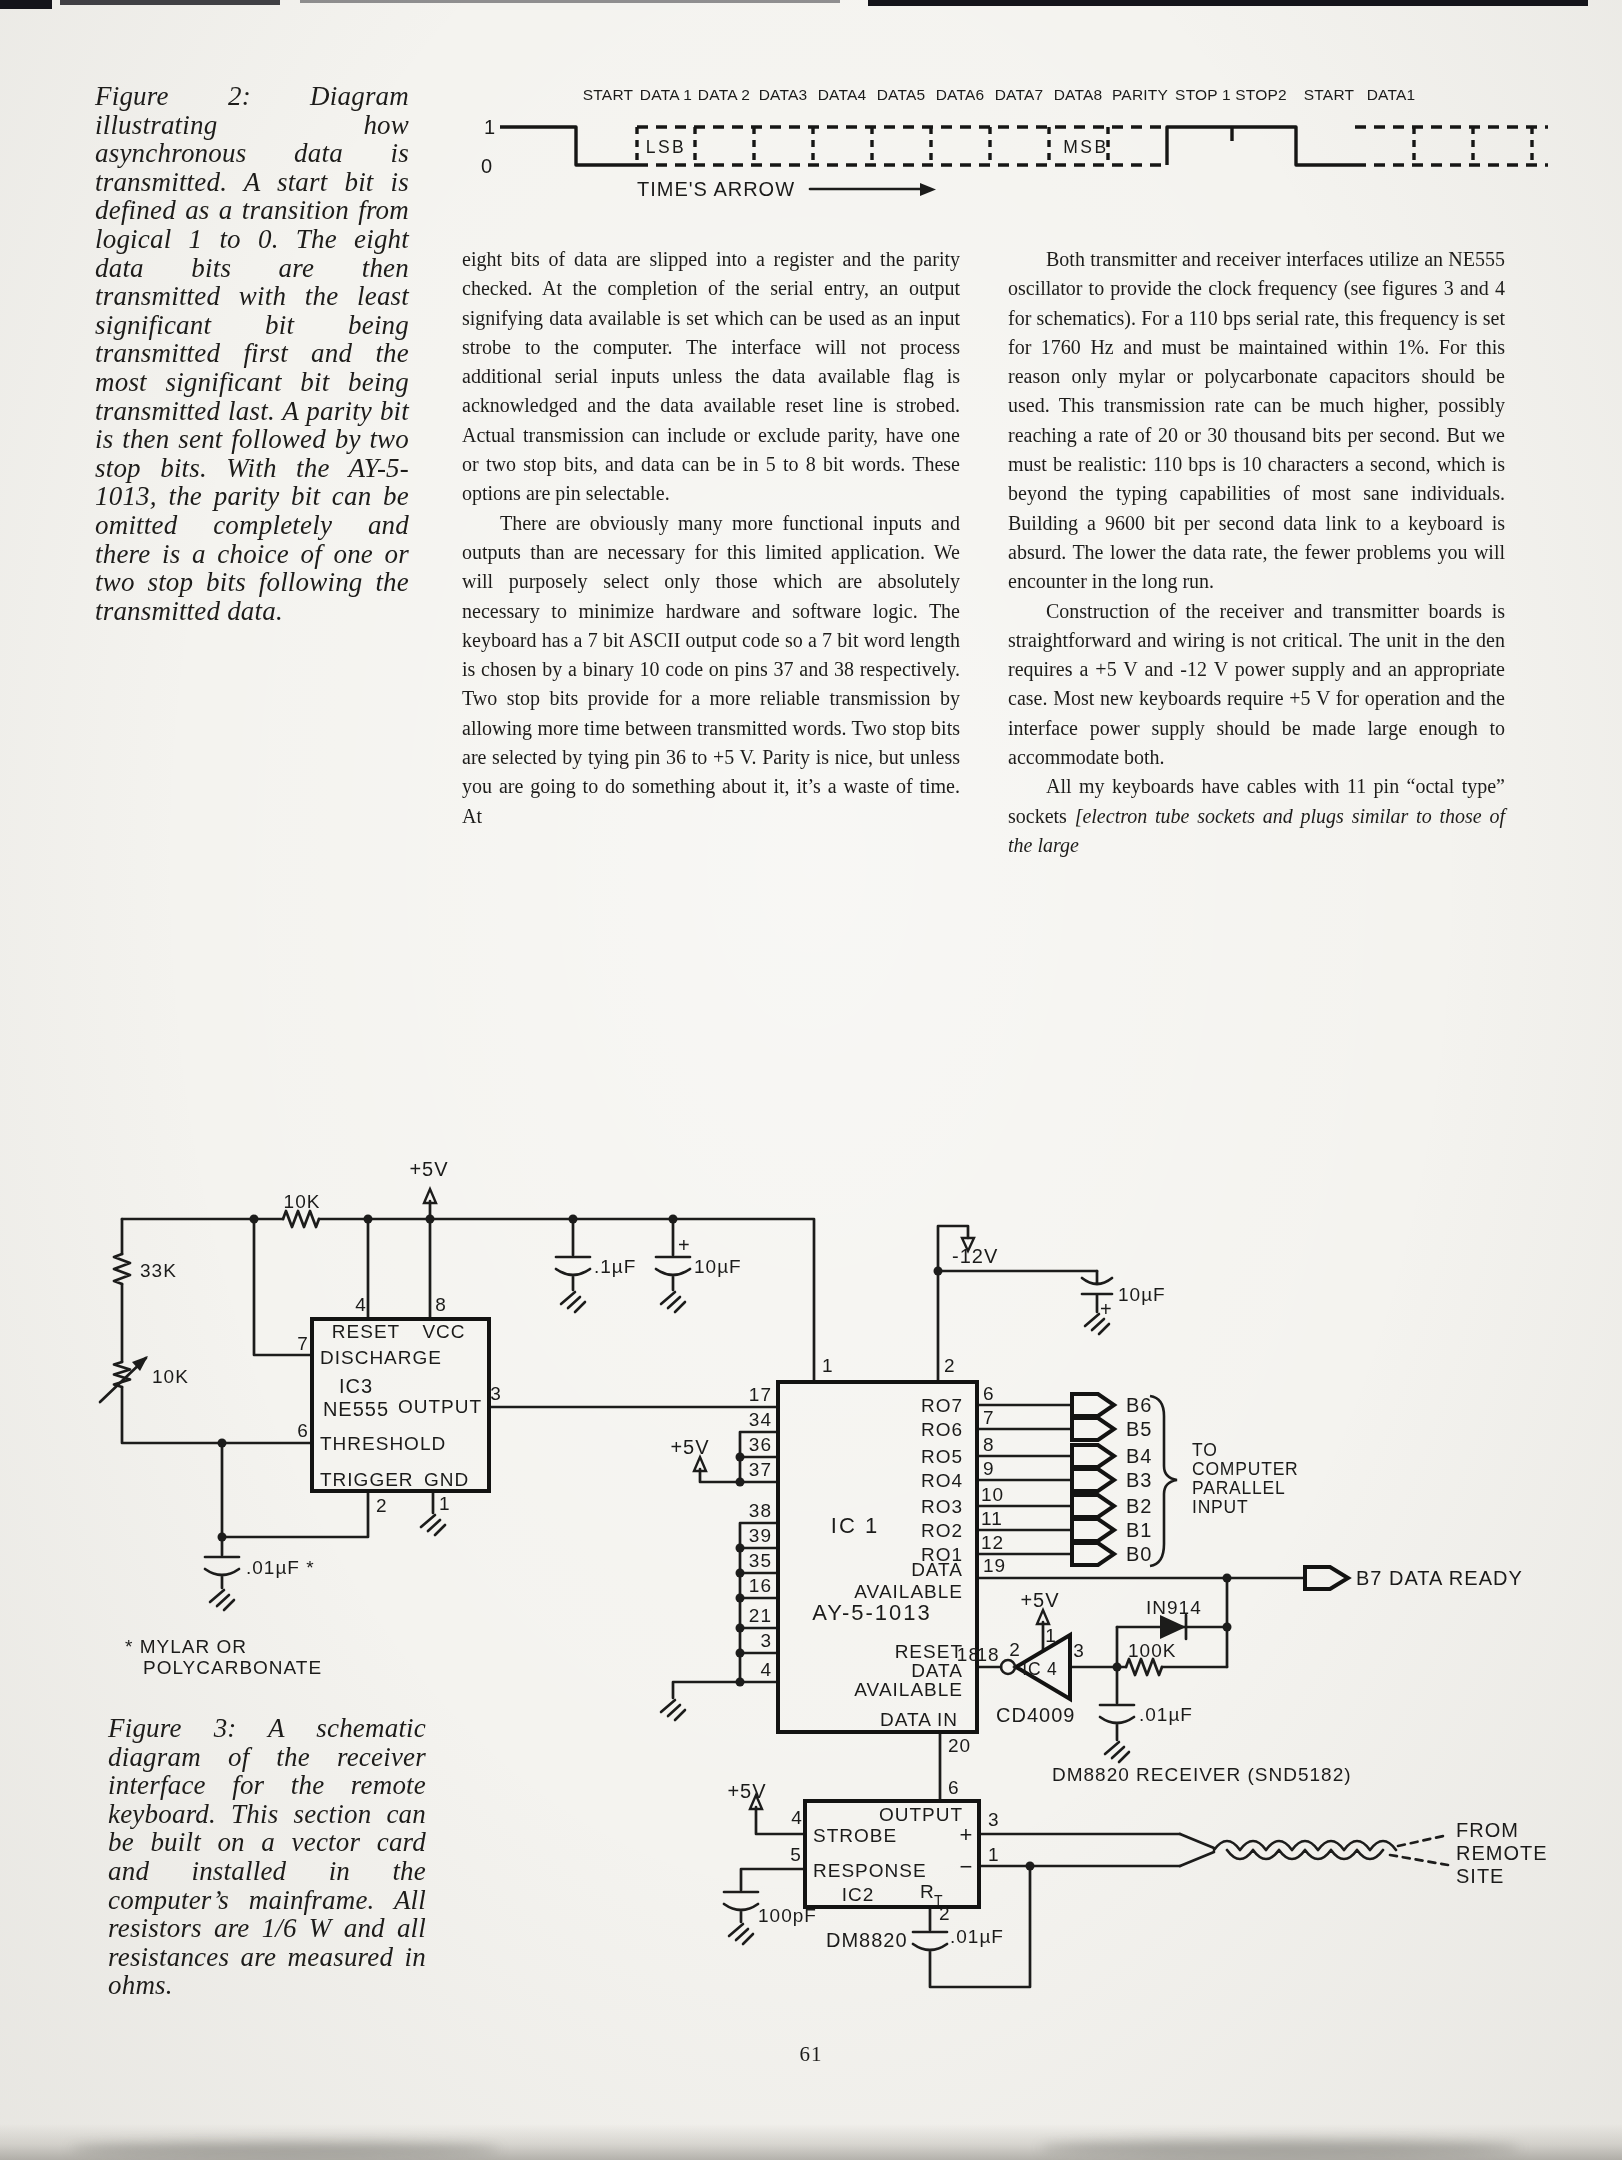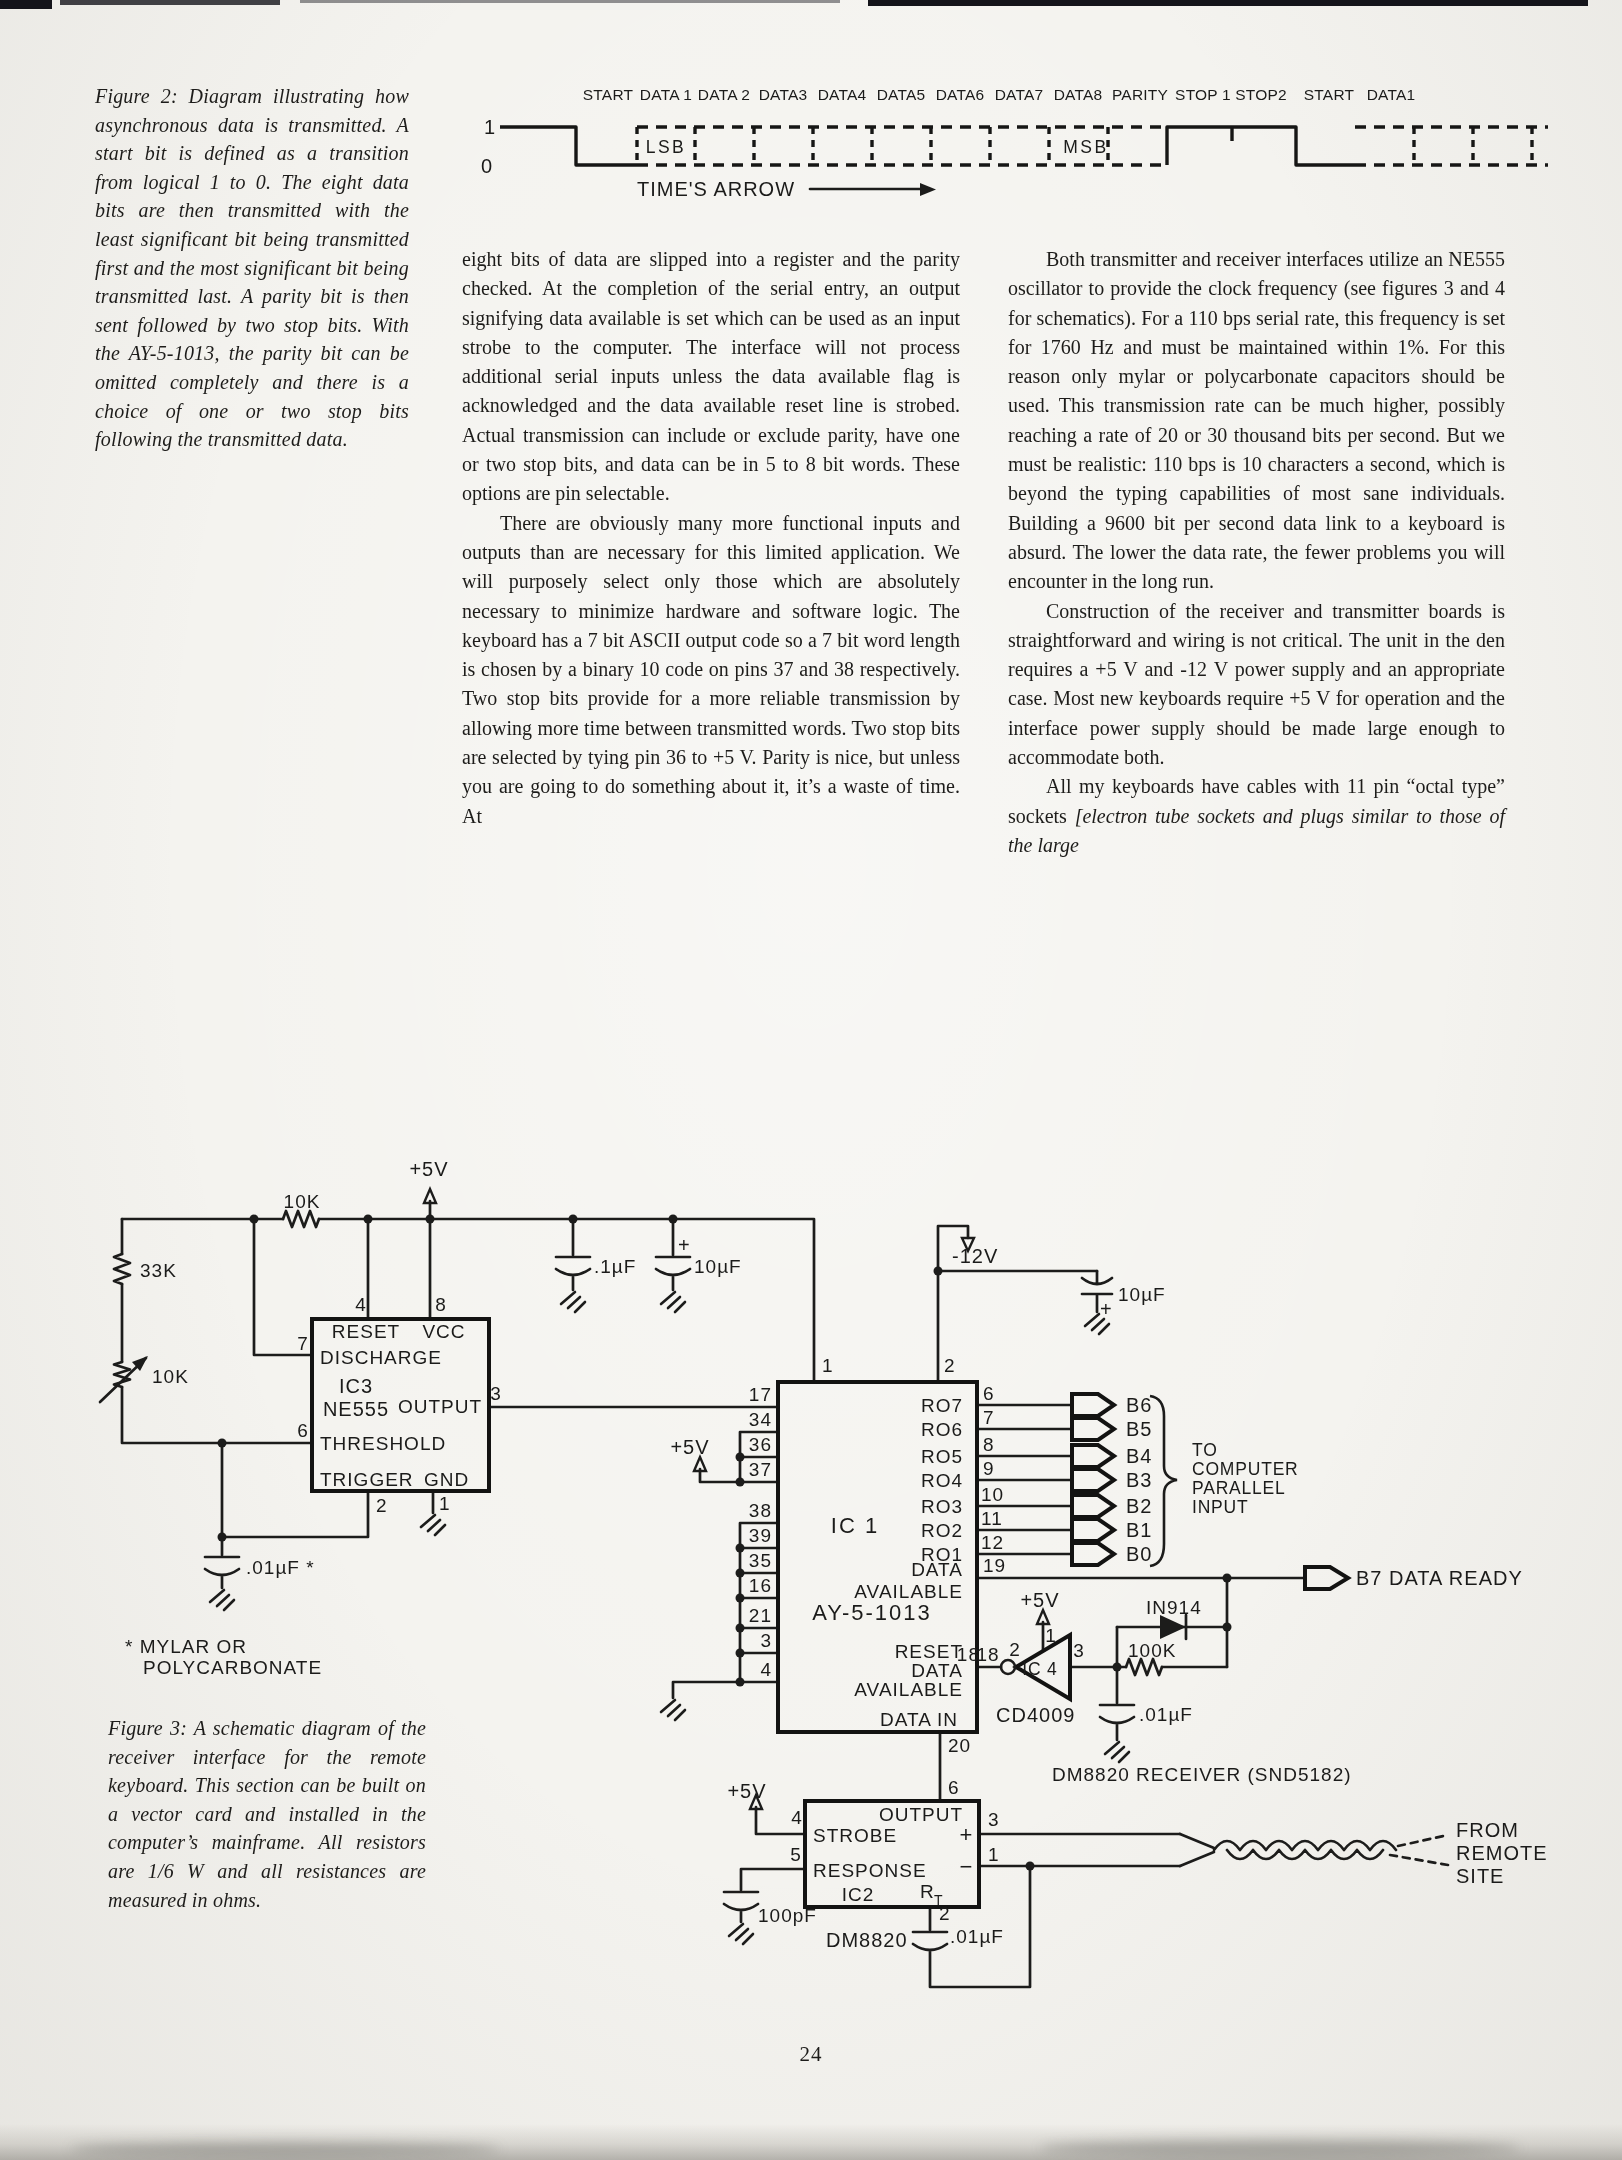--- a/index.html
+++ b/index.html
@@ -15,21 +15,21 @@
   #edge-t2{left:60px;top:0;width:220px;height:5px;opacity:.8;}
   #edge-t3{left:868px;top:0;width:720px;height:6px;}
   #edge-t4{left:300px;top:0;width:540px;height:3px;opacity:.45;}
   #edge-bottom{position:absolute;left:0;top:2124px;width:1622px;height:36px;
     background:linear-gradient(180deg, rgba(170,166,158,0) 0%, rgba(170,166,158,.35) 55%, rgba(130,127,120,.55) 100%);}
   .smudge{position:absolute;background:rgba(90,88,82,.35);filter:blur(6px);border-radius:50%;}
   #smudge1{left:70px;top:2142px;width:430px;height:14px;}
   #smudge2{left:1040px;top:2140px;width:480px;height:16px;}
 
   .caption{position:absolute;font-style:italic;text-align:justify;
-    font-size:20px;line-height:28.6px;letter-spacing:.2px;}
+    font-size:27px;line-height:28.6px;letter-spacing:.2px;}
   #fig2cap{left:95px;top:82px;width:314px;}
   #fig3cap{left:108px;top:1714px;width:318px;}
 
   .bodycol{position:absolute;font-size:20px;line-height:29.3px;text-align:justify;}
   #col1{left:462px;top:245px;width:498px;}
   #col2{left:1008px;top:245px;width:497px;}
   .bodycol p{margin:0;text-indent:38px;}
   .bodycol p.noindent{text-indent:0;}
 
   svg{position:absolute;left:0;}
@@ -375,17 +375,17 @@
     <text class="lbl" x="758" y="802">100pF</text>
 
     <text class="lbl f20" x="1456" y="717">FROM</text>
     <text class="lbl f20" x="1456" y="740">REMOTE</text>
     <text class="lbl f20" x="1456" y="763">SITE</text>
   </g>
 </svg>
 
 <div id="fig3cap" class="caption">Figure 3: A schematic diagram of the receiver interface for the remote keyboard. This section can be built on a vector card and installed in the computer’s mainframe. All resistors are 1/6 W and all resistances are measured in ohms.</div>
 
-<div id="pagenum">24</div>
+<div id="pagenum">61</div>
 
 <div id="edge-bottom"></div>
 <div id="smudge1" class="smudge"></div>
 <div id="smudge2" class="smudge"></div>
 
 </body></html>

